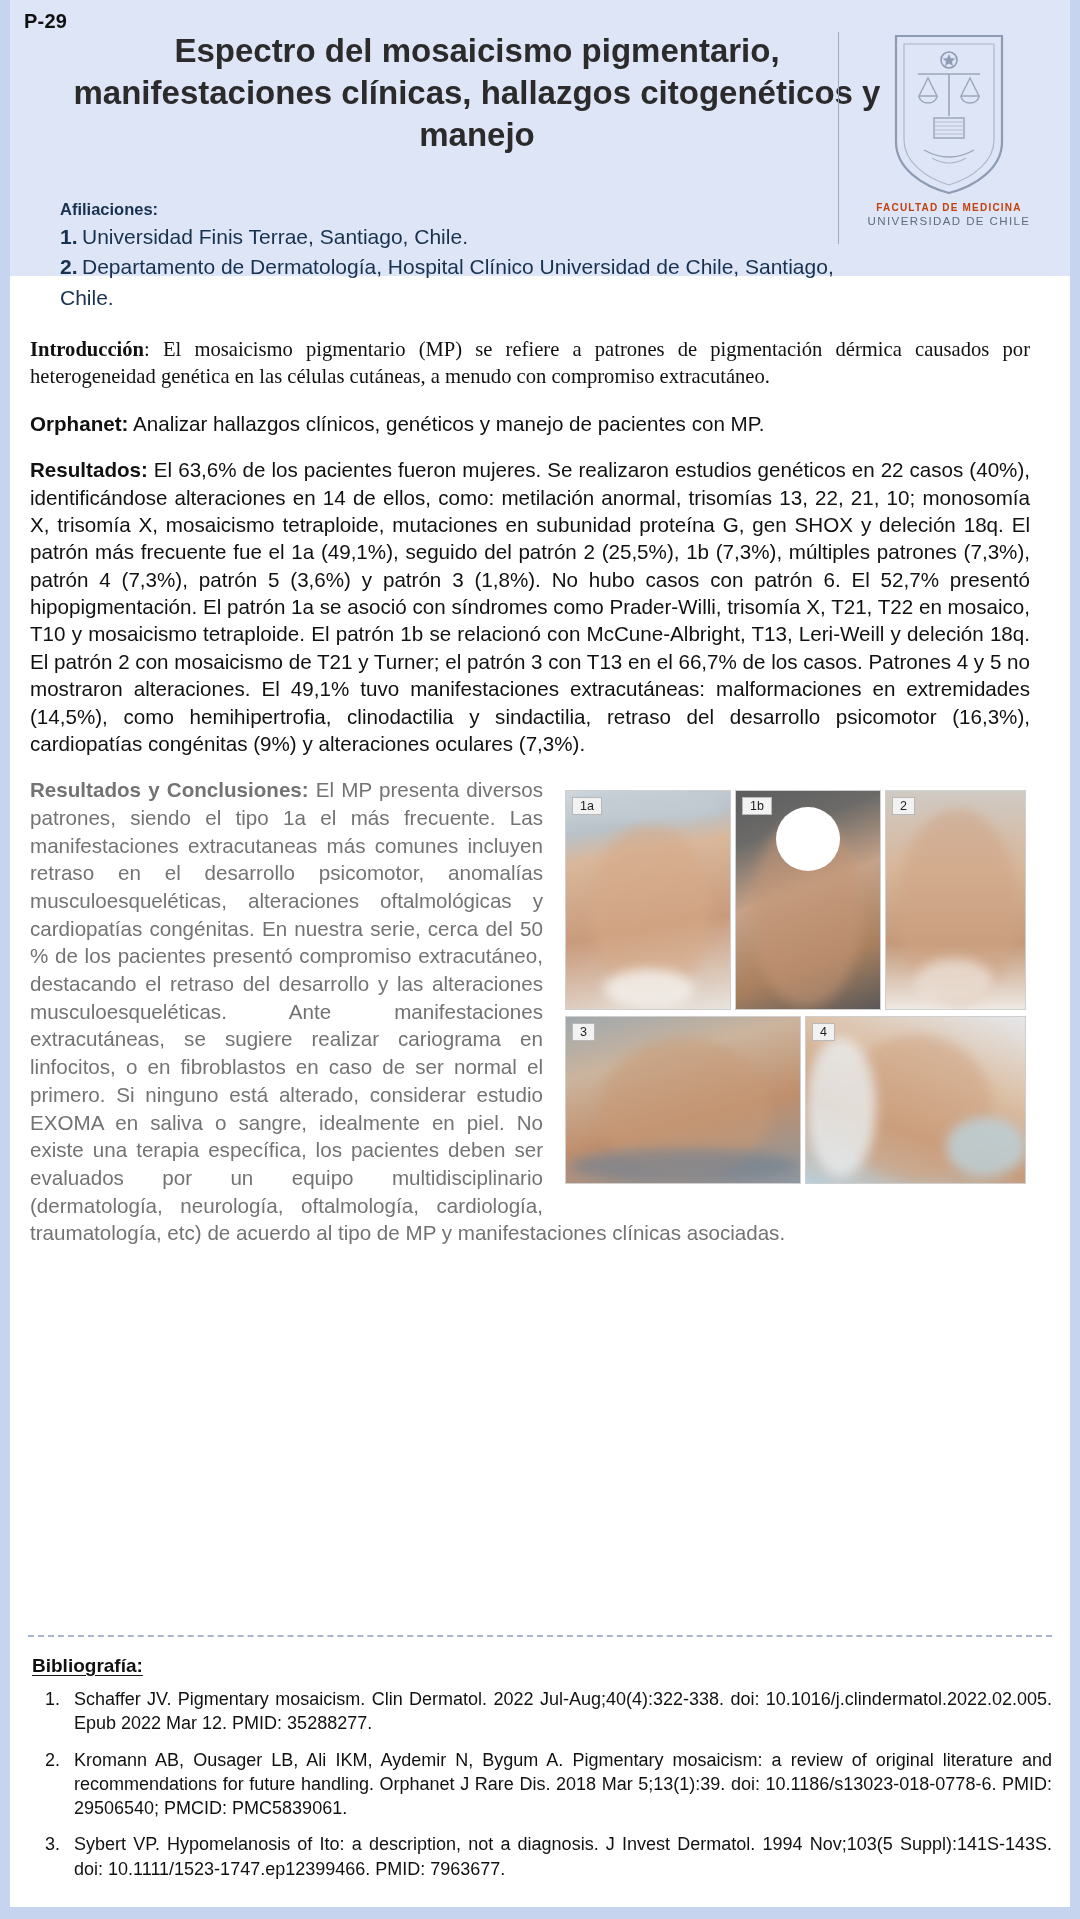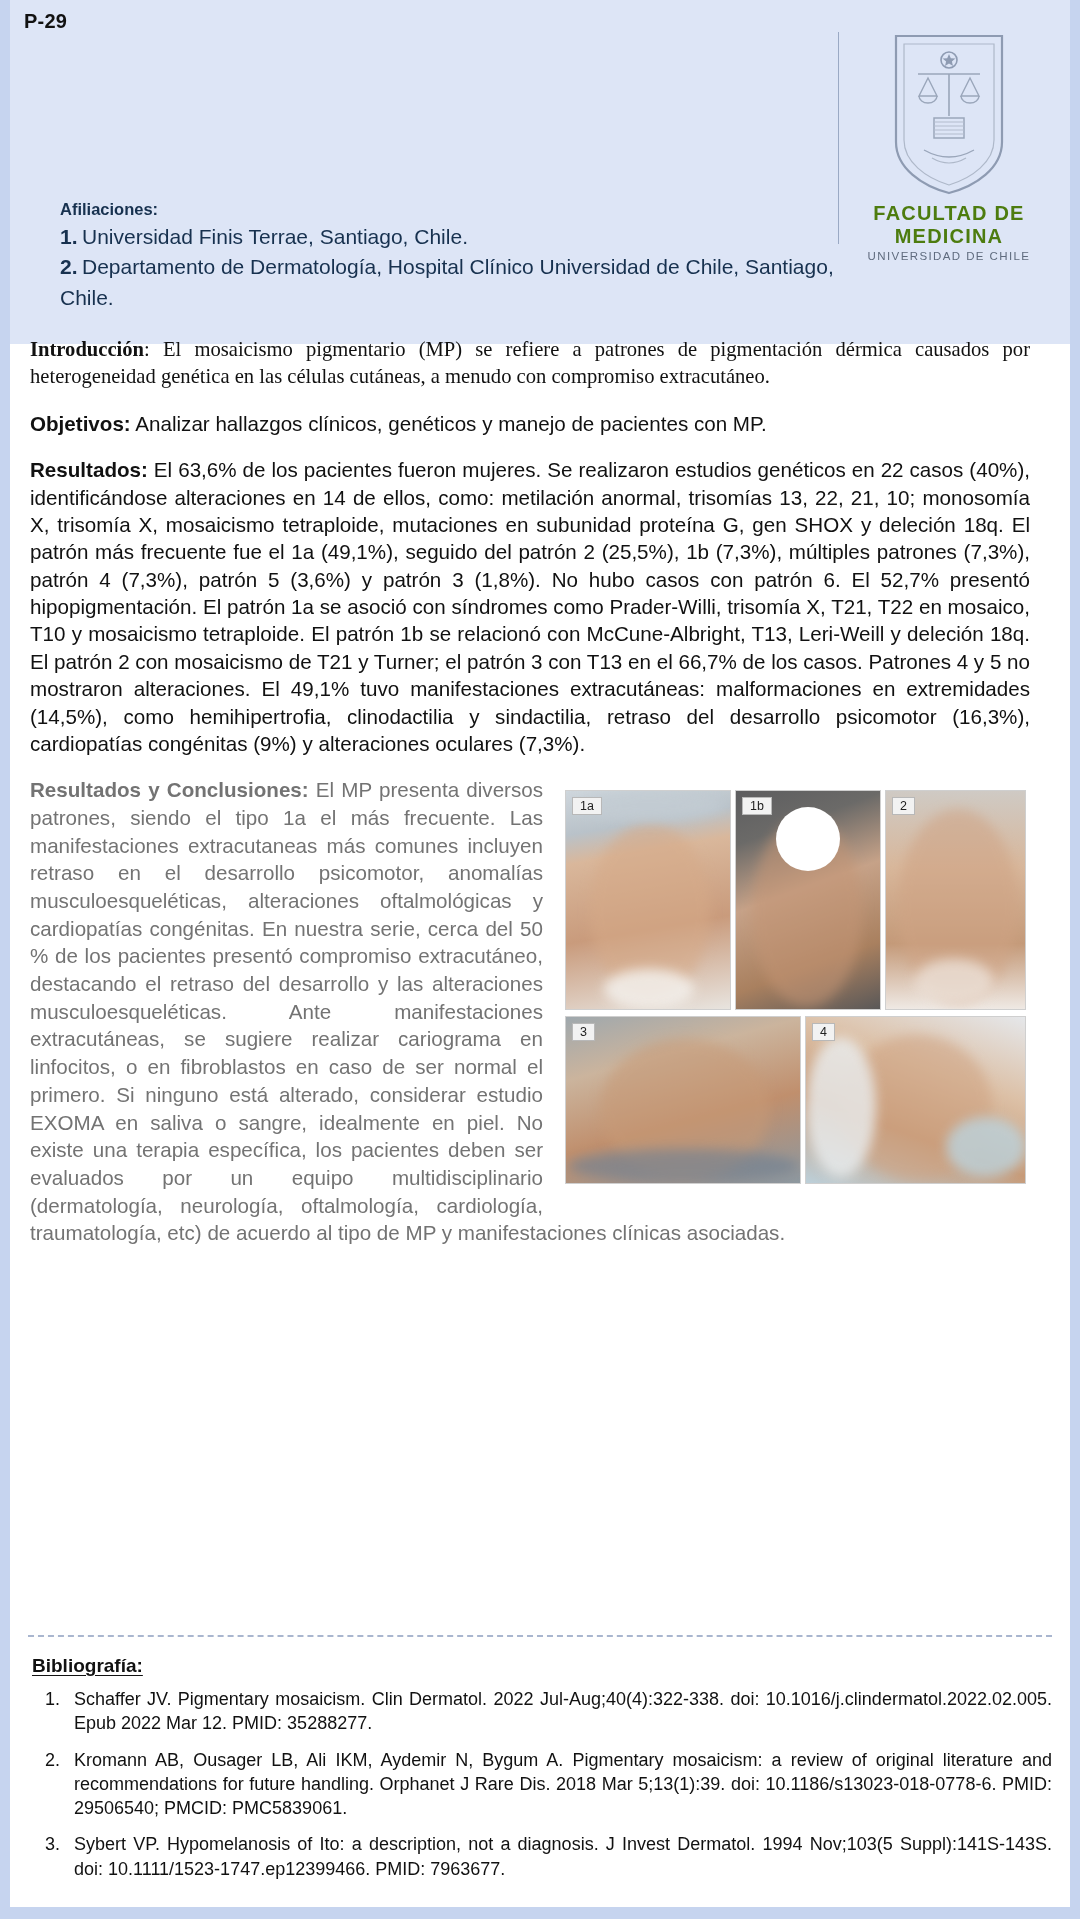--- a/index.html
+++ b/index.html
@@ -42,21 +42,21 @@
     width: 1080px;
     height: 12px;
     background: #c6d4ef;
   }
 
   
   .header {
     position: absolute;
     left: 10px; top: 0;
     width: 1060px;
-    height: 344px;
+    height: 276px;
     background: #dde5f6;
     box-sizing: border-box;
   }
   .poster-code {
     position: absolute;
     left: 14px;
     top: 10px;
     font-size: 20px;
     font-weight: bold;
     color: #111;
@@ -127,23 +127,23 @@
     top: 6px;
     width: 1px;
     height: 212px;
     background: #9aa9c4;
   }
   .logo-shield {
     margin: 4px auto 0 auto;
     display: block;
   }
   .logo-caption1 {
-    font-size: 20px;
+    font-size: 10px;
     letter-spacing: 1.2px;
-    color: #4d7c0f;
+    color: #c2410c;
     font-weight: bold;
     margin-top: 4px;
   }
   .logo-caption2 {
     font-size: 11.5px;
     letter-spacing: 1.4px;
     color: #5f6b7e;
     margin-top: 2px;
   }
 
@@ -277,20 +277,21 @@
 <div class="poster">
 
   <div class="rail left"></div>
   <div class="rail right"></div>
   <div class="rail-bottom"></div>
 
   <div class="header">
 
     <div class="poster-code">P-29</div>
 
+    <div class="title">Espectro del mosaicismo pigmentario, manifestaciones clínicas,  hallazgos citogenéticos y manejo</div>
 
 
     <div class="afil-label">Afiliaciones:</div>
     <div class="afil-list">
       <div>
         <span class="num">1.</span><span>Universidad Finis Terrae, Santiago, Chile.</span>
       </div>
       <div>
         <span class="num">2.</span><span>Departamento de Dermatología, Hospital Clínico Universidad de Chile, Santiago, Chile.</span>
       </div>
@@ -319,21 +320,21 @@
     </div>
   </div>
 
   <div class="content">
 
     <div class="para sec-intro">
       <b>Introducción</b><span>: El mosaicismo pigmentario (MP) se refiere a patrones de pigmentación dérmica causados por heterogeneidad genética en las células cutáneas, a menudo con compromiso extracutáneo.</span>
     </div>
 
     <div class="para sec-obj">
-      <b>Objetivos:</b><span> Analizar hallazgos clínicos, genéticos y  manejo de pacientes con MP.</span>
+      <b>Orphanet:</b><span> Analizar hallazgos clínicos, genéticos y  manejo de pacientes con MP.</span>
     </div>
 
 
     <div class="para sec-res">
       <b>Resultados:</b><span> El 63,6% de los pacientes fueron mujeres. Se realizaron estudios genéticos en 22 casos (40%), identificándose alteraciones en 14 de ellos, como: metilación anormal, trisomías 13, 22, 21, 10; monosomía X, trisomía X, mosaicismo tetraploide, mutaciones en subunidad proteína G, gen SHOX y deleción 18q. El patrón más frecuente fue el 1a (49,1%), seguido del patrón 2 (25,5%), 1b (7,3%), múltiples patrones (7,3%), patrón 4 (7,3%), patrón 5 (3,6%) y patrón 3 (1,8%). No hubo casos con patrón 6. El 52,7% presentó hipopigmentación. El patrón 1a se asoció con síndromes como Prader-Willi, trisomía X, T21, T22 en mosaico, T10 y mosaicismo tetraploide. El patrón 1b se relacionó con McCune-Albright, T13, Leri-Weill y deleción 18q. El patrón 2 con mosaicismo de T21 y Turner; el patrón 3 con T13 en el 66,7% de los casos. Patrones 4 y 5 no mostraron alteraciones. El 49,1% tuvo manifestaciones extracutáneas: malformaciones en extremidades (14,5%), como hemihipertrofia, clinodactilia y sindactilia, retraso del desarrollo psicomotor (16,3%), cardiopatías congénitas (9%) y alteraciones oculares (7,3%).</span>
     </div>
 
     <div class="concl-wrap">
 
       <div class="img-float">

